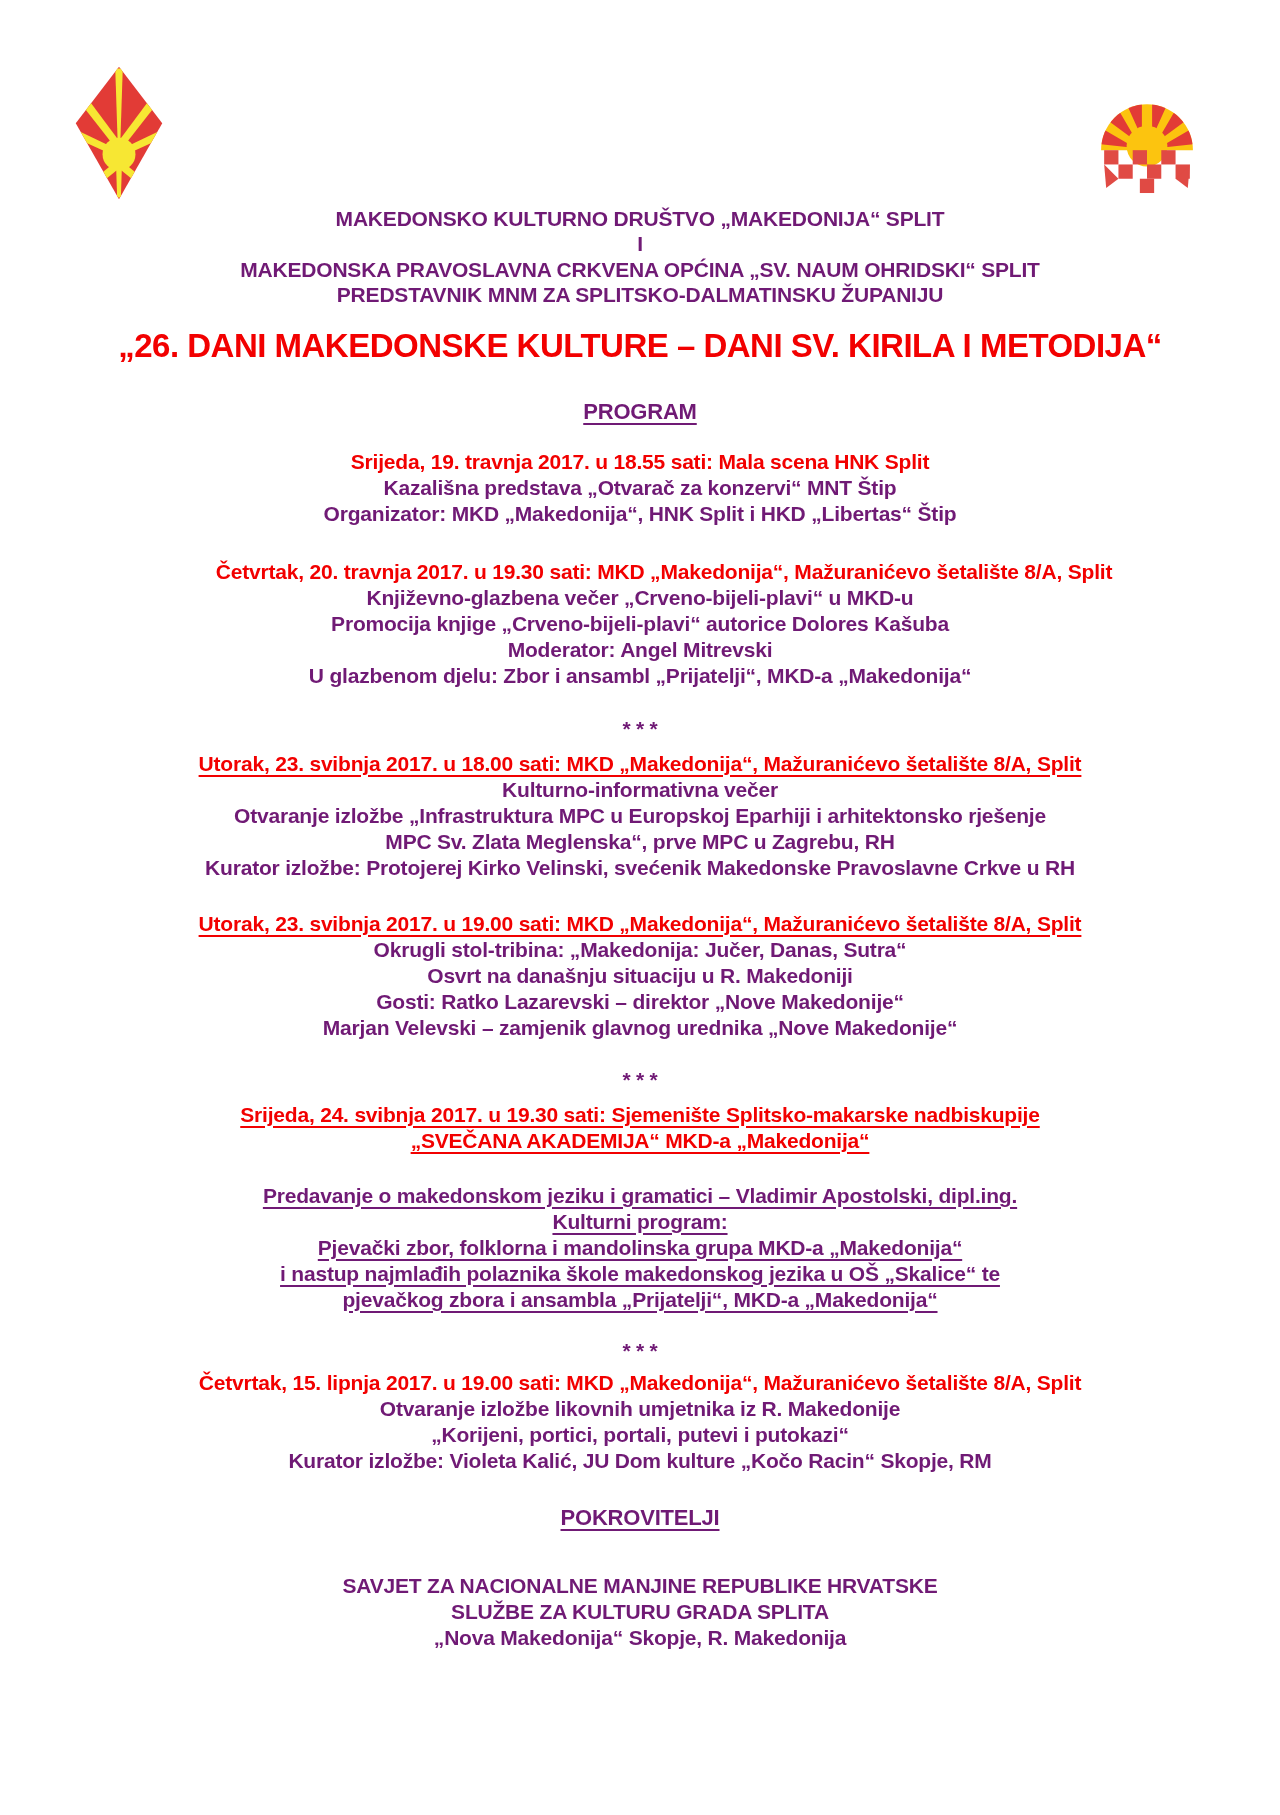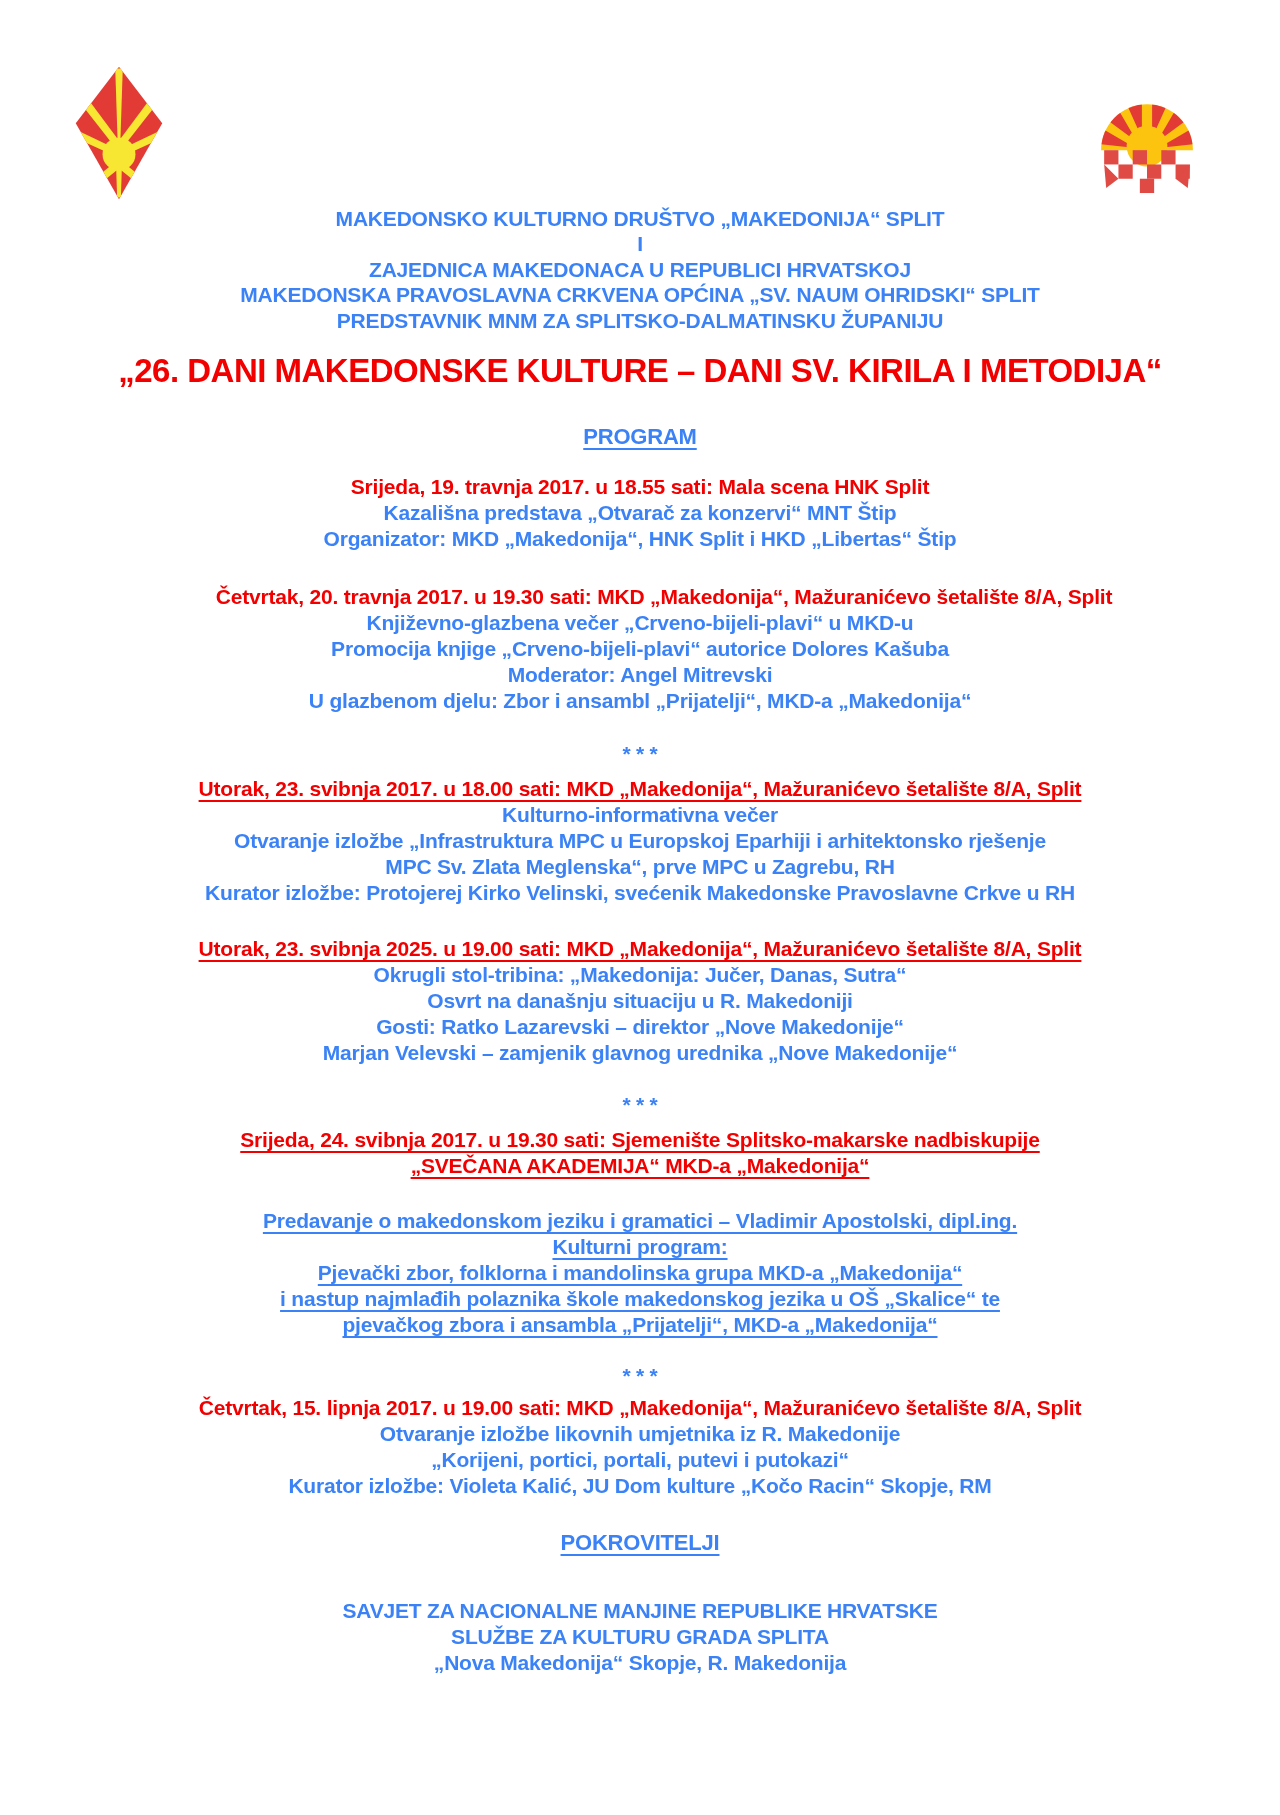--- a/index.html
+++ b/index.html
@@ -13,21 +13,21 @@
   }
   .logo{position:absolute;}
   #logo-left{left:72px;top:62px;width:94px;height:142px;}
   #logo-right{left:1096px;top:86px;width:102px;height:110px;}
   .txt{
     width:100%;
     text-align:center;
     font-size:21px;
     line-height:26px;
     letter-spacing:-0.2px;
-    color:#3b82f6;
+    color:#701a75;
     white-space:nowrap;
   }
   .hdr{line-height:25.4px;}
   .red{color:var(--text_red);}
   .ul{text-decoration:underline;text-decoration-thickness:2px;text-underline-offset:4px;}
   .title{
     font-size:33px;
     line-height:40px;
     letter-spacing:-0.5px;
     color:var(--text_red);
@@ -104,21 +104,20 @@
         <rect x="78" y="76" width="14" height="14"></rect>
         <polygon points="8,76 22,90 10,99"></polygon>
         <polygon points="92,76 78,90 90,99"></polygon>
         <rect x="43" y="90" width="14" height="14"></rect>
       </g>
     </svg>
   </div>
 
   <div class="txt hdr mt-org">MAKEDONSKO KULTURNO DRUŠTVO „MAKEDONIJA“ SPLIT</div>
   <div class="txt hdr">I</div>
-  <div class="txt hdr">ZAJEDNICA MAKEDONACA U REPUBLICI HRVATSKOJ</div>
   <div class="txt hdr">MAKEDONSKA PRAVOSLAVNA CRKVENA OPĆINA „SV. NAUM OHRIDSKI“ SPLIT</div>
   <div class="txt hdr">PREDSTAVNIK MNM ZA SPLITSKO-DALMATINSKU ŽUPANIJU</div>
 
 
   <div class="txt title mt-title">„26. DANI MAKEDONSKE KULTURE – DANI SV. KIRILA I METODIJA“</div>
 
   <div class="txt bigh ul mt-program">PROGRAM</div>
 
   <div class="txt red mt-s0">Srijeda, 19. travnja 2017. u 18.55 sati: Mala scena HNK Split</div>
   <div class="txt">Kazališna predstava „Otvarač za konzervi“ MNT Štip</div>
@@ -131,21 +130,21 @@
   <div class="txt">U glazbenom djelu: Zbor i ansambl „Prijatelji“, MKD-a „Makedonija“</div>
 
   <div class="txt mt-sep1">* * *</div>
 
   <div class="txt red ul mt-s2">Utorak, 23. svibnja 2017. u 18.00 sati: MKD „Makedonija“, Mažuranićevo šetalište 8/A, Split</div>
   <div class="txt">Kulturno-informativna večer</div>
   <div class="txt">Otvaranje izložbe „Infrastruktura MPC u Europskoj Eparhiji i arhitektonsko rješenje</div>
   <div class="txt">MPC Sv. Zlata Meglenska“, prve MPC u Zagrebu, RH</div>
   <div class="txt">Kurator izložbe: Protojerej Kirko Velinski, svećenik Makedonske Pravoslavne Crkve u RH</div>
 
-  <div class="txt red ul mt-s3">Utorak, 23. svibnja 2025. u 19.00 sati: MKD „Makedonija“, Mažuranićevo šetalište 8/A, Split</div>
+  <div class="txt red ul mt-s3">Utorak, 23. svibnja 2017. u 19.00 sati: MKD „Makedonija“, Mažuranićevo šetalište 8/A, Split</div>
   <div class="txt">Okrugli stol-tribina: „Makedonija: Jučer, Danas, Sutra“</div>
   <div class="txt">Osvrt na današnju situaciju u R. Makedoniji</div>
   <div class="txt">Gosti: Ratko Lazarevski – direktor „Nove Makedonije“</div>
   <div class="txt">Marjan Velevski – zamjenik glavnog urednika „Nove Makedonije“</div>
 
   <div class="txt mt-sep2">* * *</div>
 
   <div class="txt red ul mt-s4">Srijeda, 24. svibnja 2017. u 19.30 sati: Sjemenište Splitsko-makarske nadbiskupije</div>
   <div class="txt red ul">„SVEČANA AKADEMIJA“ MKD-a „Makedonija“</div>
   <div class="txt ul mt-lect">Predavanje o makedonskom jeziku i gramatici  – Vladimir Apostolski, dipl.ing.</div>

